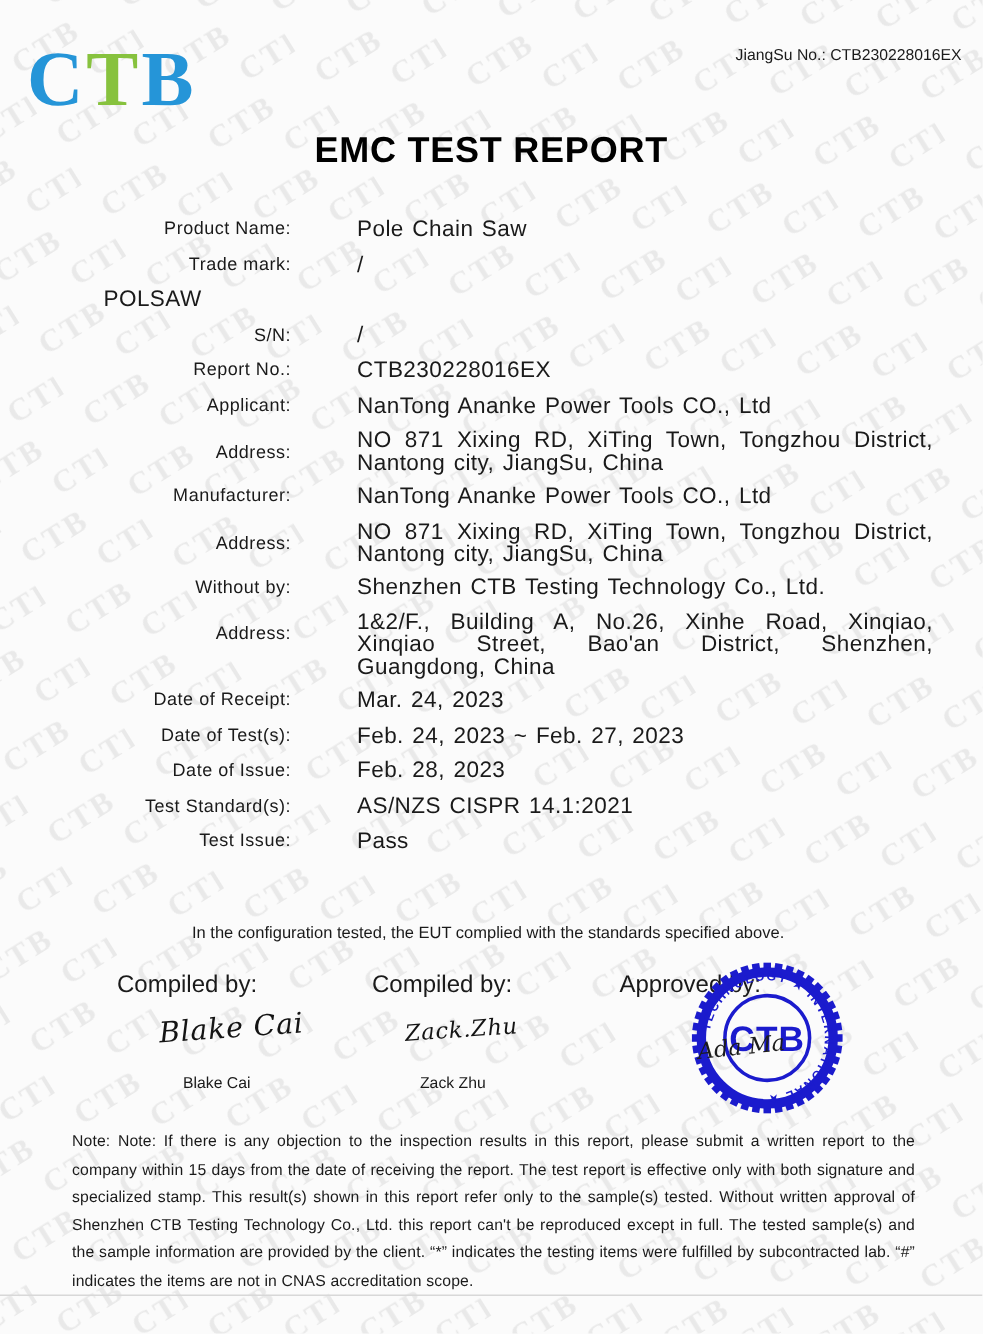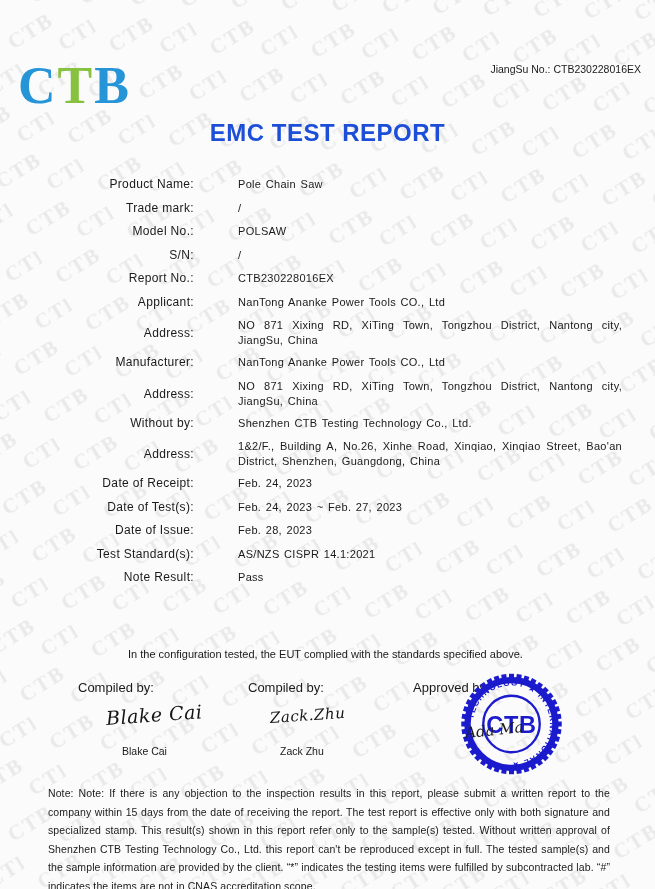--- a/index.html
+++ b/index.html
@@ -30,21 +30,20 @@
     pointer-events: none;
     display: block;
   }
   #watermark svg { display: block; width: 100%; height: 100%; }
 
   #content {
     position: relative;
     z-index: 2;
     width: 655px;
     height: 772px;
-    margin-top: 32px;
   }
 
   
   #header {
     position: absolute;
     top: 0; left: 0; right: 0;
     height: 80px;
   }
   #logo {
     position: absolute;
@@ -71,21 +70,21 @@
   }
 
   #doc-title {
     position: absolute;
     top: 87px;
     left: 0; right: 0;
     text-align: center;
     font-size: 24px;
     font-weight: bold;
     letter-spacing: 0.5px;
-    color: #1d4ed8;
+    color: #000000;
   }
 
   
   #info-table {
     position: absolute;
     top: 145px;
     left: 34px;
     width: 588px;
   }
   .info-row {
@@ -99,21 +98,21 @@
     text-align: right;
     font-size: 12px;
     line-height: 15px;
     color: #1a1a1a;
     padding-right: 9px;
     white-space: nowrap;
     letter-spacing: 0.35px;
   }
   .info-value {
     flex: 1 1 auto;
-    font-size: 11px;
+    font-size: 15px;
     line-height: 15px;
     color: #1a1a1a;
     letter-spacing: 0.3px;
     word-spacing: 1.2px;
     padding-left: 35px;
   }
   .info-row.two-line .info-label { padding-top: 8px; }
   .info-row.two-line { margin-bottom: 7px; }
   .info-value.justify { text-align: justify; }
 
@@ -134,21 +133,21 @@
     left: 0;
     width: 655px;
     height: 95px;
   }
   .sig-col { position: absolute; top: 0; }
   .sig-col.compiled { left: 78px; }
   .sig-col.reviewed { left: 248px; }
   .sig-col.approved { left: 413px; text-align: center; }
 
   .sig-caption {
-    font-size: 13px;
+    font-size: 16px;
     color: #1a1a1a;
     white-space: nowrap;
   }
   .sig-mark {
     margin-top: 12px;
     margin-left: 28px;
     font-family: "DejaVu Serif", serif;
     font-style: italic;
     font-size: 19px;
     color: #141414;
@@ -246,21 +245,20 @@
         <div class="info-label">Product Name:</div>
         <div class="info-value">Pole Chain Saw</div>
       </div>
 
       <div class="info-row">
         <div class="info-label">Trade mark:</div>
         <div class="info-value">/</div>
       </div>
 
       <div class="info-row">
-        <div class="info-label">Model No.:</div>
         <div class="info-value">POLSAW</div>
       </div>
 
       <div class="info-row">
         <div class="info-label">S/N:</div>
         <div class="info-value">/</div>
       </div>
 
       <div class="info-row">
         <div class="info-label">Report No.:</div>
@@ -292,40 +290,40 @@
         <div class="info-value">Shenzhen CTB Testing Technology Co., Ltd.</div>
       </div>
 
       <div class="info-row two-line">
         <div class="info-label">Address:</div>
         <div class="info-value justify">1&amp;2/F., Building A, No.26, Xinhe Road, Xinqiao, Xinqiao Street, Bao'an District, Shenzhen, Guangdong, China</div>
       </div>
 
       <div class="info-row">
         <div class="info-label">Date of Receipt:</div>
-        <div class="info-value">Feb. 24, 2023</div>
+        <div class="info-value">Mar. 24, 2023</div>
       </div>
 
       <div class="info-row">
         <div class="info-label">Date of Test(s):</div>
         <div class="info-value">Feb. 24, 2023 ~ Feb. 27, 2023</div>
       </div>
 
       <div class="info-row">
         <div class="info-label">Date of Issue:</div>
         <div class="info-value">Feb. 28, 2023</div>
       </div>
 
       <div class="info-row">
         <div class="info-label">Test Standard(s):</div>
         <div class="info-value">AS/NZS CISPR 14.1:2021</div>
       </div>
 
       <div class="info-row">
-        <div class="info-label">Note Result:</div>
+        <div class="info-label">Test Issue:</div>
         <div class="info-value">Pass</div>
       </div>
 
     </div>
 
     <div id="compliance-statement">In the configuration tested, the EUT complied with the standards specified above.</div>
 
     <div id="signature-block">
 
       <div class="sig-col compiled">

